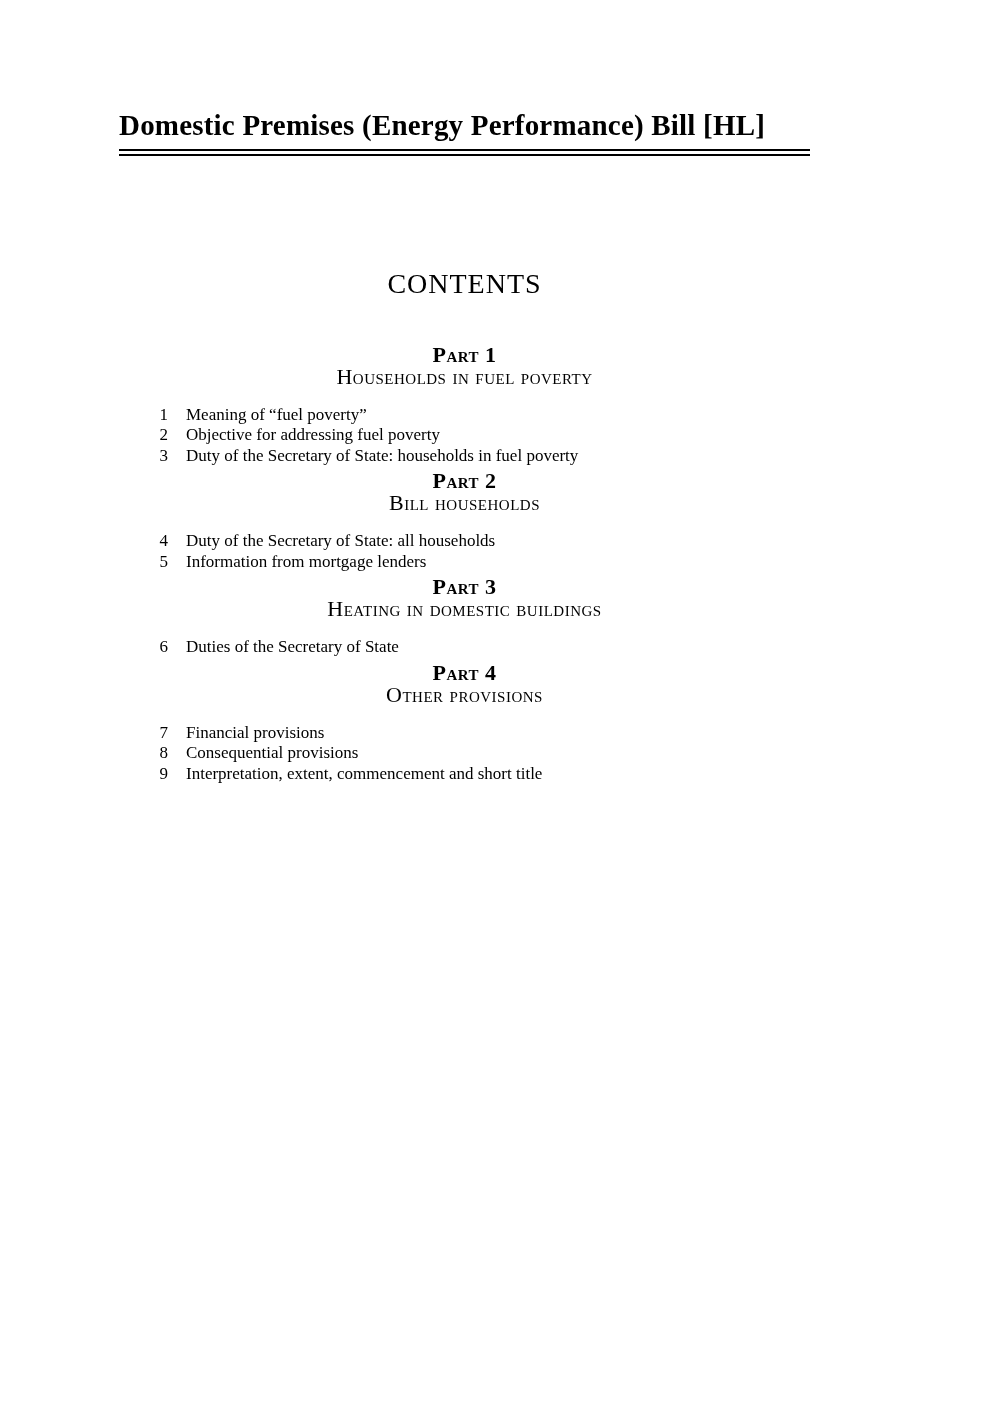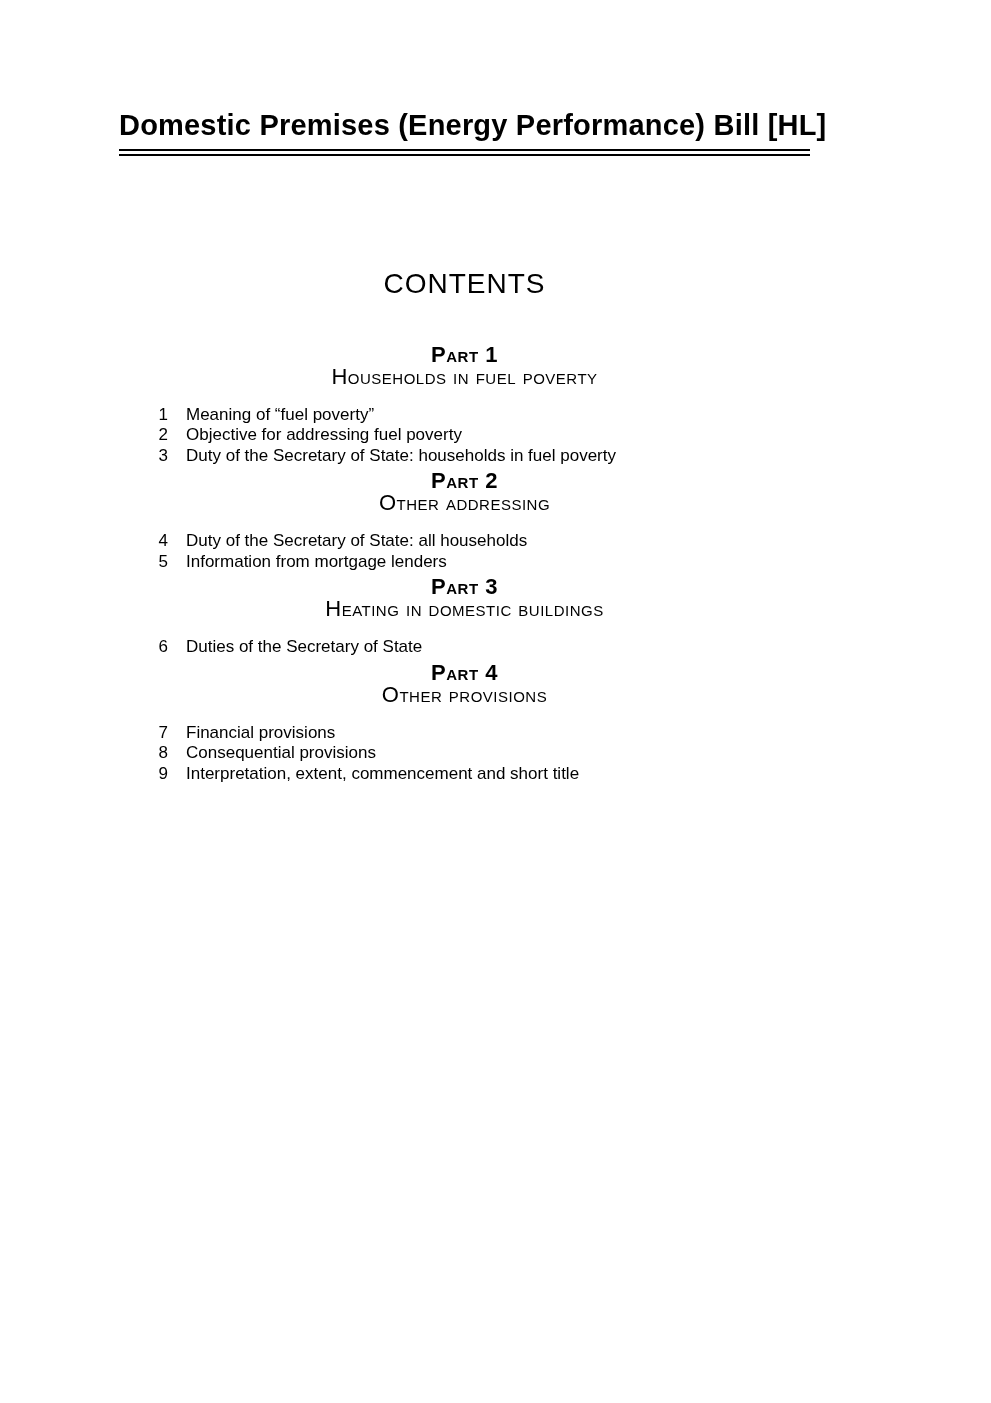--- a/index.html
+++ b/index.html
@@ -6,21 +6,21 @@
     margin: 0;
     padding: 0;
     background: #ffffff;
   }
   .page {
     position: relative;
     width: 991px;
     height: 1132px;
     background: #ffffff;
     color: #000000;
-    font-family: Liberation Sans, sans-serif;
+    font-family: Liberation Serif, serif;
     overflow: hidden;
     border-radius: 21px;
   }
   .content {
     margin-left: 119px;
     margin-right: 181px; 
   }
   .bill-title {
     margin: 0;
     padding-top: 108px;
@@ -111,21 +111,21 @@
         <span class="item-num">2</span>
         <span class="item-text">Objective for addressing fuel poverty</span>
       </div>
       <div class="item">
         <span class="item-num">3</span>
         <span class="item-text">Duty of the Secretary of State: households in fuel poverty</span>
       </div>
     </div>
 
     <div class="part-label">Part 2</div>
-    <div class="part-subject">Other addressing</div>
+    <div class="part-subject">Bill households</div>
     <div class="items">
       <div class="item">
         <span class="item-num">4</span>
         <span class="item-text">Duty of the Secretary of State: all households</span>
       </div>
       <div class="item">
         <span class="item-num">5</span>
         <span class="item-text">Information from mortgage lenders</span>
       </div>
     </div>

